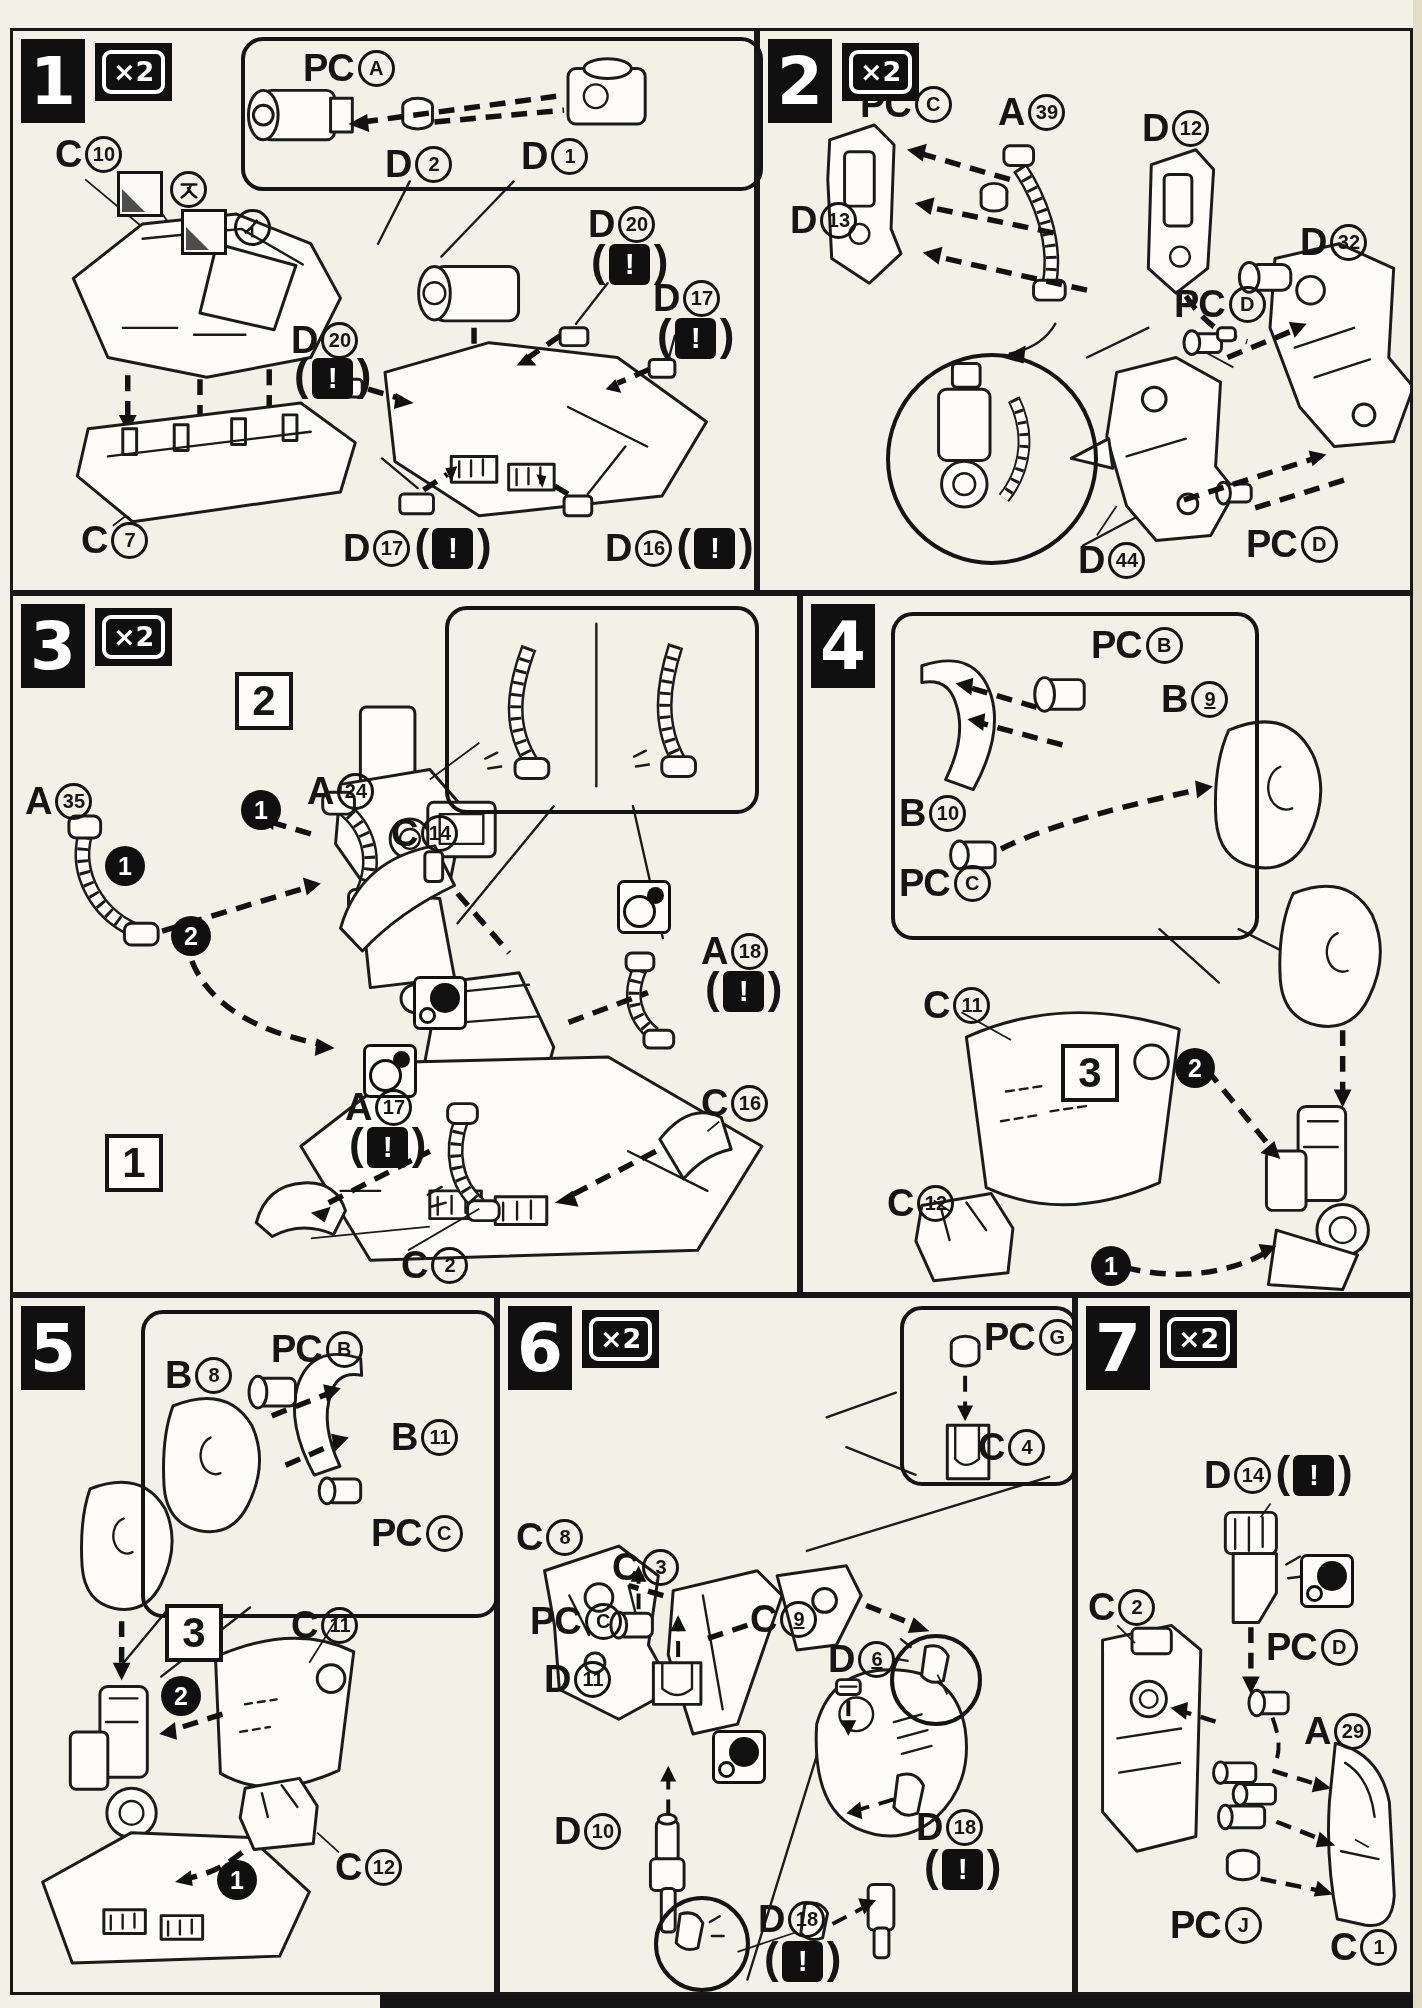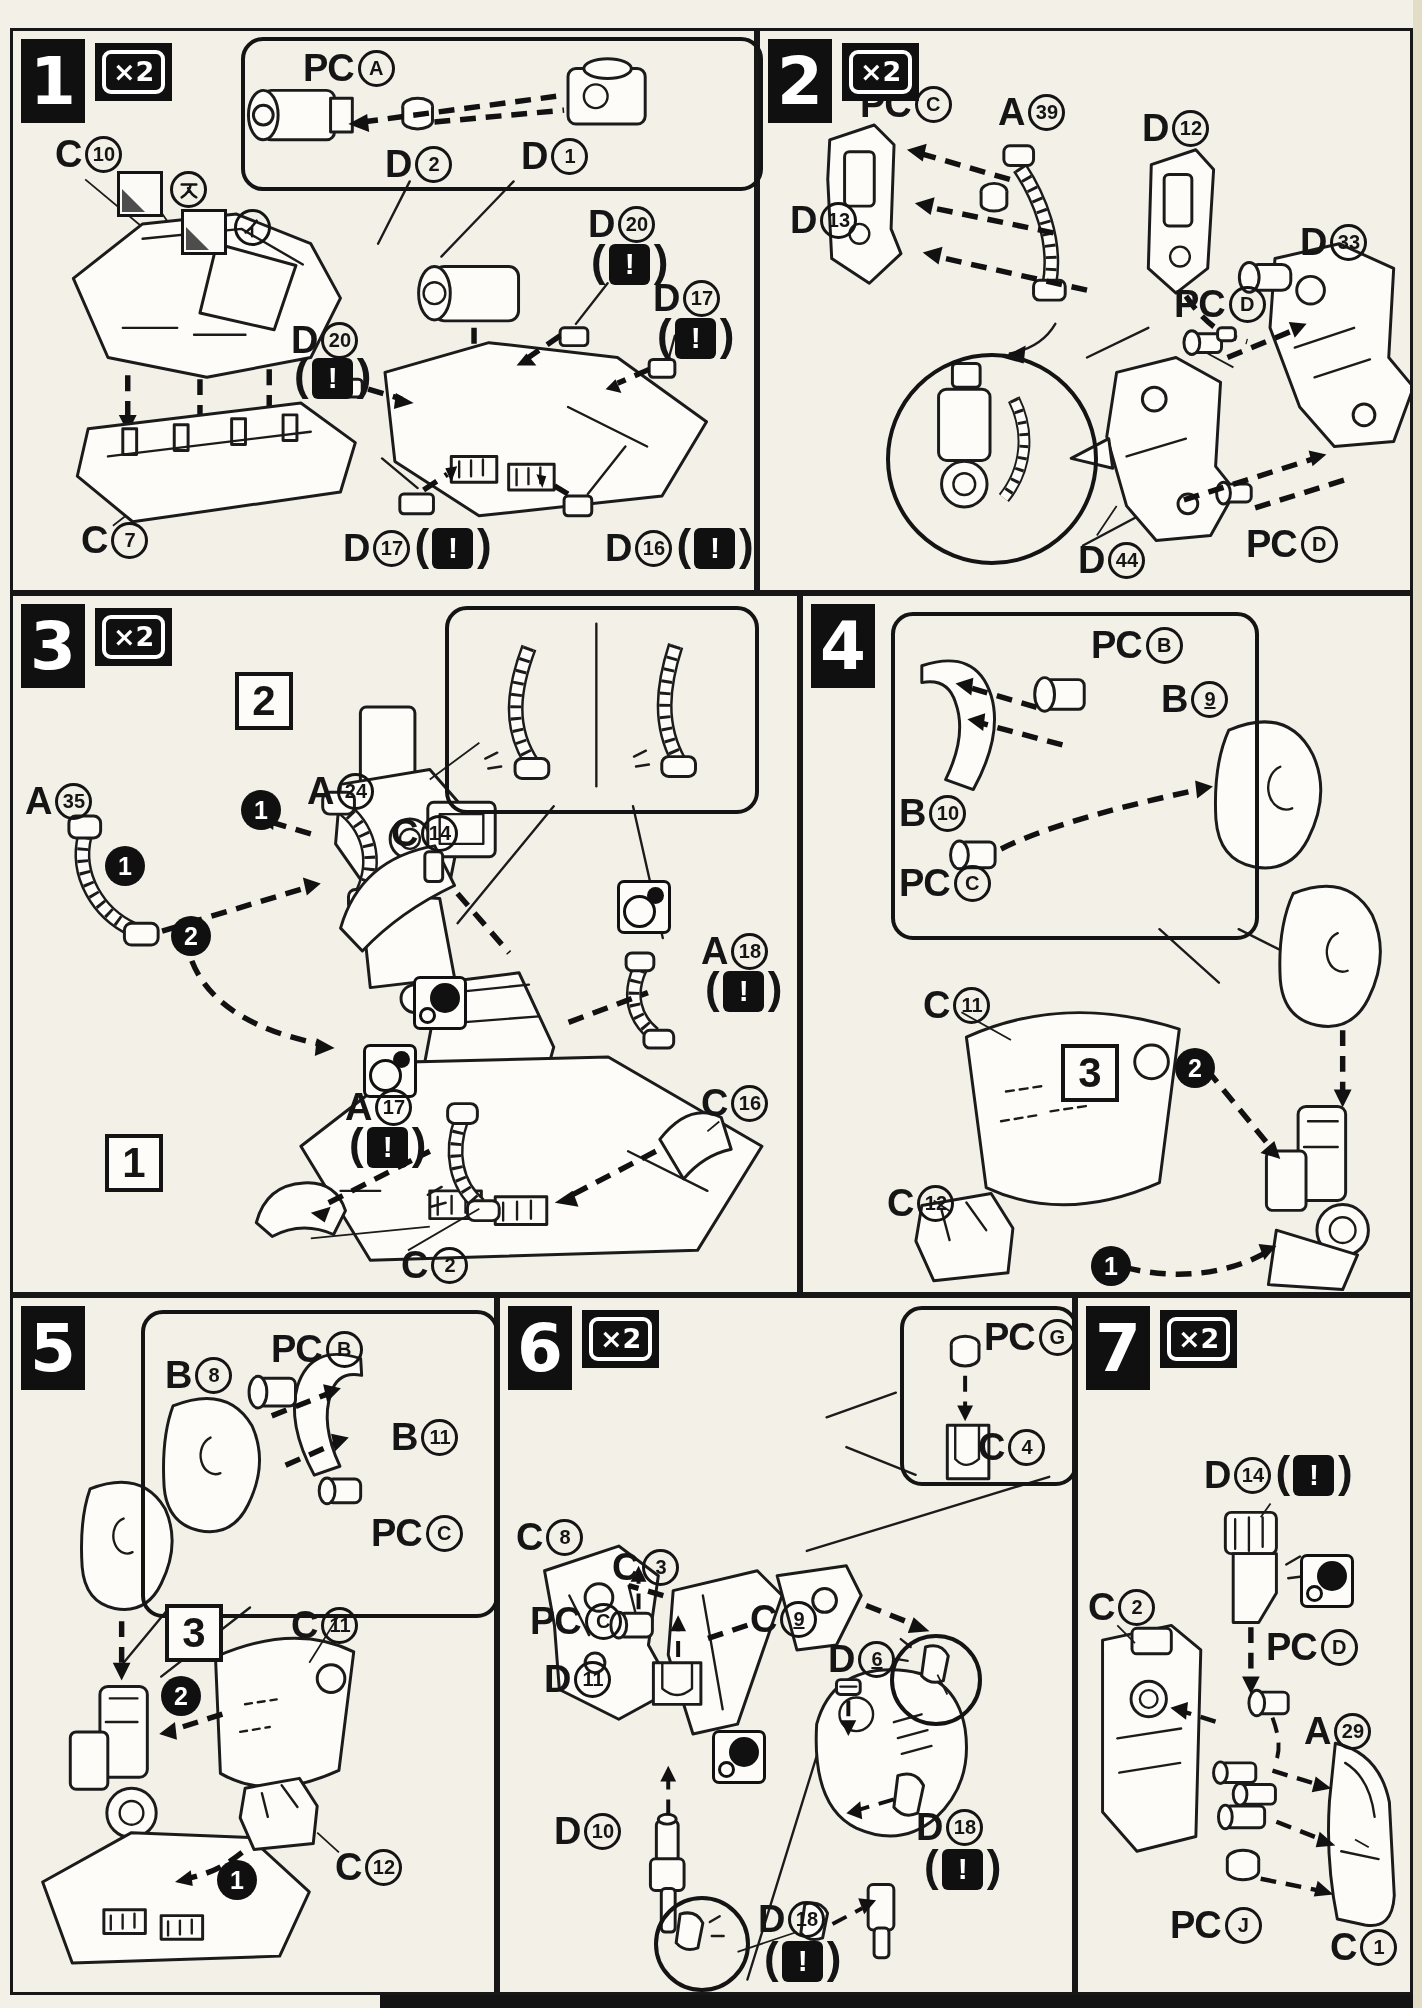--- a/index.html
+++ b/index.html
@@ -310,21 +310,21 @@
   <div class="lb" style="left:382px;top:76px;">
         <span class="pf">D</span>
         <span class="ci">12</span>
       </div>
   <div class="lb" style="left:30px;top:168px;">
         <span class="pf">D</span>
         <span class="ci">13</span>
       </div>
   <div class="lb" style="left:540px;top:190px;">
         <span class="pf">D</span>
-        <span class="ci">33</span>
+        <span class="ci">32</span>
       </div>
   <div class="lb" style="left:414px;top:252px;">
         <span class="pf">PC</span>
         <span class="ci">D</span>
       </div>
   <div class="lb" style="left:318px;top:508px;">
         <span class="pf">D</span>
         <span class="ci">44</span>
       </div>
   <div class="lb" style="left:486px;top:492px;">

